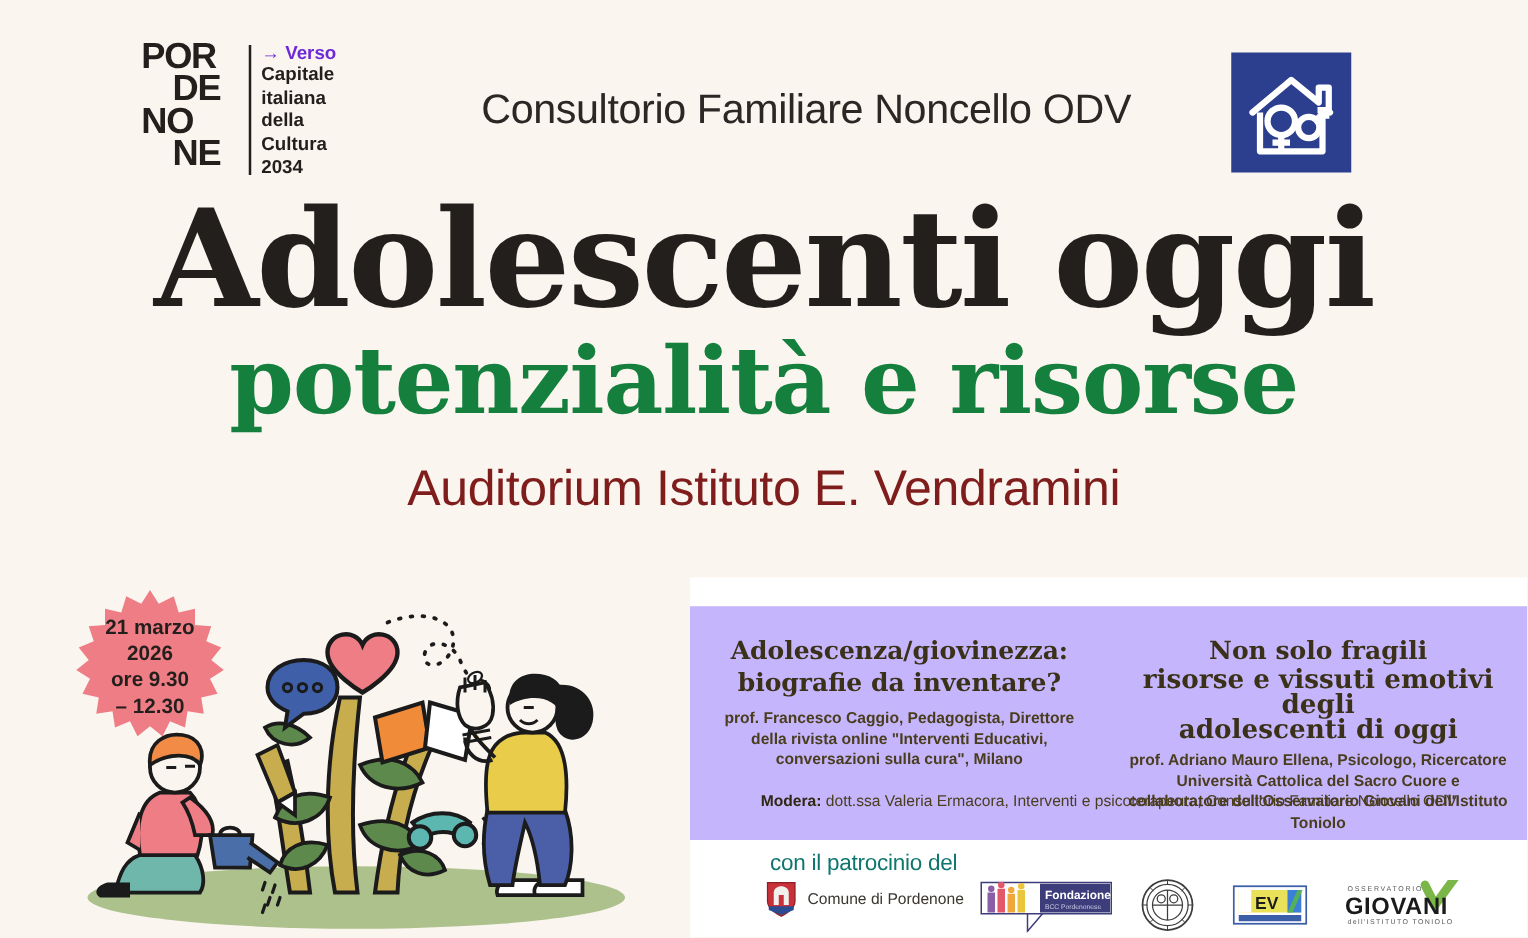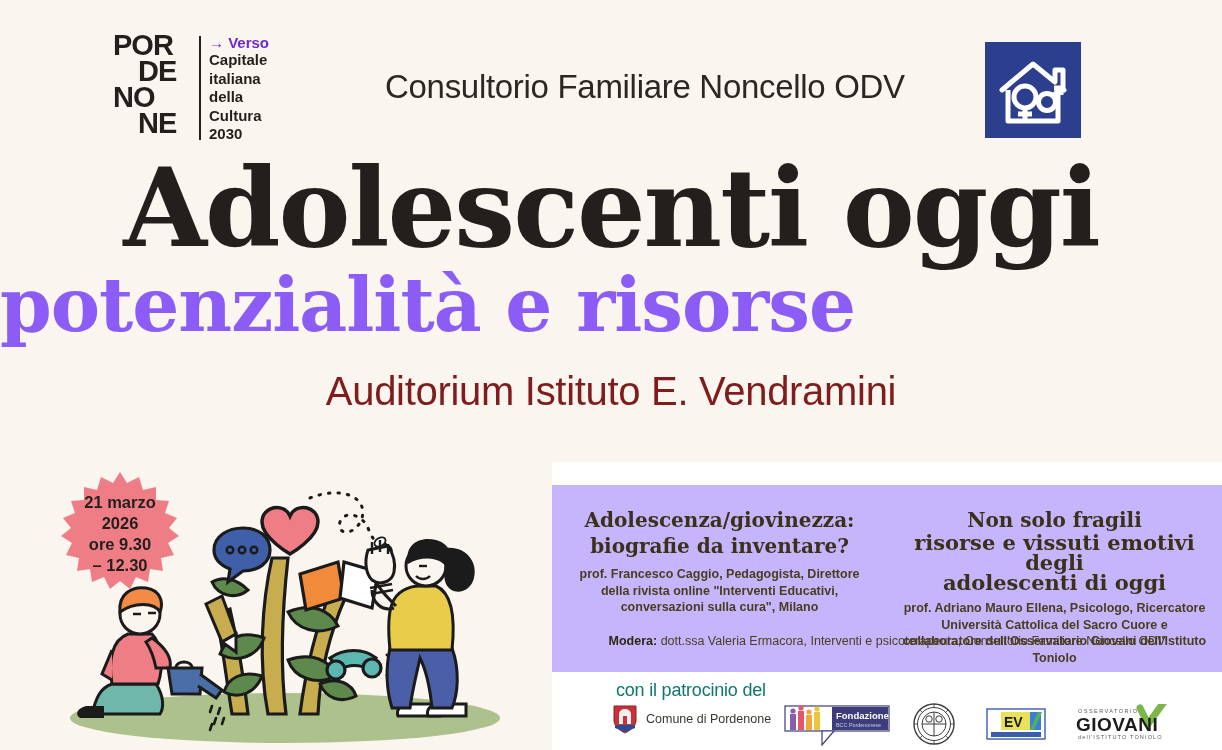--- a/index.html
+++ b/index.html
@@ -31,23 +31,23 @@
   
   .org-title{position:absolute;left:385px;top:68px;font-size:33px;letter-spacing:-0.3px;color:#2b2724;white-space:nowrap;}
 
   
   .cf-logo{position:absolute;left:985px;top:42px;width:96px;height:96px;background:#2c3f8f;}
 
   
   .title-main{position:absolute;left:0;top:156px;width:1222px;text-align:center;
     font-family:"DejaVu Serif","Liberation Serif",serif;font-weight:bold;
     font-size:108px;line-height:104px;letter-spacing:-2px;color:#231f1c;}
-  .title-sub{position:absolute;left:0;top:268px;width:1222px;
+  .title-sub{position:absolute;left:0;top:268px;width:1222px;text-align:center;
     font-family:"DejaVu Serif","Liberation Serif",serif;font-weight:bold;
-    font-size:74px;line-height:74px;letter-spacing:-1px;color:#8b5cf6;}
+    font-size:74px;line-height:74px;letter-spacing:-1px;color:#15803d;}
   .venue{position:absolute;left:0;top:369px;width:1222px;text-align:center;font-size:40px;letter-spacing:-0.3px;color:#7f1d1d;}
   .city{position:absolute;left:0;top:417px;width:1222px;text-align:center;font-size:33px;font-weight:bold;letter-spacing:-0.2px;color:#231f1c;}
 
   
   .illus{position:absolute;left:0;top:462px;width:552px;height:288px;background:#faf5ef;overflow:hidden;}
   .badge{position:absolute;left:56px;top:8px;width:128px;height:128px;}
   .badge-txt{position:absolute;left:0;top:0;width:128px;height:128px;display:flex;flex-direction:column;
      align-items:center;justify-content:center;text-align:center;font-weight:bold;font-size:16.5px;line-height:21px;color:#231f1c;}
 
   
@@ -83,21 +83,21 @@
       <span class="row r3">NO</span>
       <span class="row r4">NE</span>
     </div>
     <div class="pn-rule"></div>
     <div class="pn-text">
       <div class="pn-verso">→ Verso</div>
       <div class="pn-lines">Capitale</div>
       <div class="pn-lines">italiana</div>
       <div class="pn-lines">della</div>
       <div class="pn-lines">Cultura</div>
-      <div class="pn-lines">2030</div>
+      <div class="pn-lines">2034</div>
     </div>
   </div>
 
   <div class="org-title">Consultorio Familiare Noncello ODV</div>
 
   <div class="cf-logo">
     <svg width="96" height="96" viewBox="0 0 96 96">
       <g fill="none" stroke="#ffffff" stroke-width="5">
         <path d="M17 48 L48 22 L70 40 L70 28 L78 28 L78 47 L79 48" stroke-linejoin="round" stroke-linecap="round"></path>
         <path d="M23 48 L23 79 L73 79 L73 48" stroke-linejoin="round"></path>

